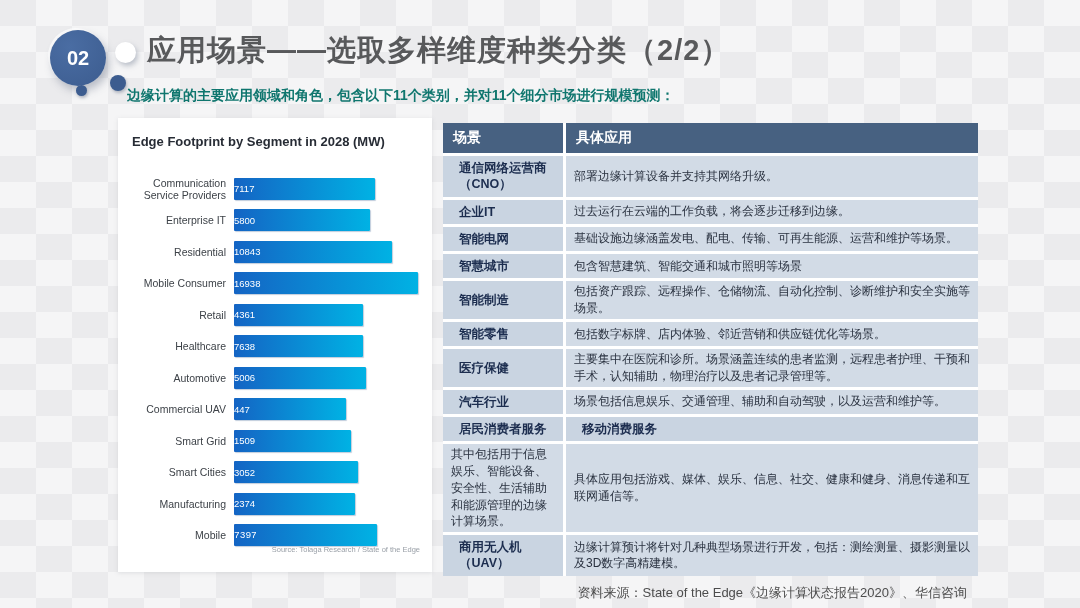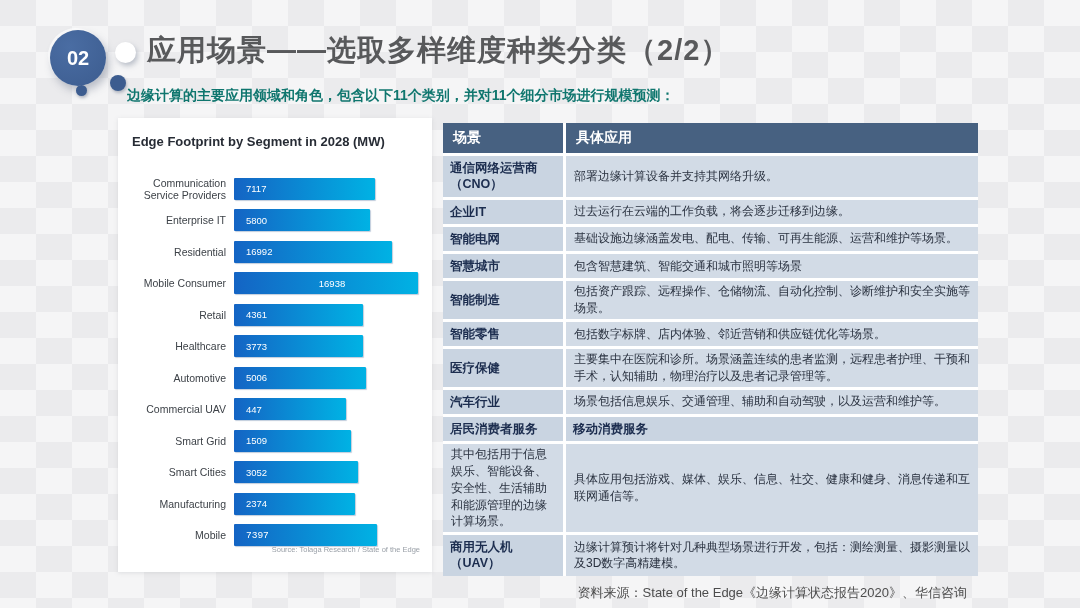--- a/index.html
+++ b/index.html
@@ -56,38 +56,38 @@
     width:110px; flex:0 0 110px; text-align:right; padding-right:8px;
     font-size:10.5px; color:#3d4248; line-height:1.15;
   }
   .ctrack { flex:1; }
   .cbar {
     height:22px; border-radius:1px;
     background:linear-gradient(90deg, var(--barstart,#1464c4), var(--barend,#00b2e4));
     display:flex; align-items:center;
     box-shadow:1px 1px 1px rgba(0,50,110,.25);
   }
-  .cval { color:#fff; font-size:9.5px; padding-left:12px; white-space:nowrap; }
+  .cval { color:#fff; font-size:9.5px; padding-left:0; white-space:nowrap; }
   .chart-source {
     position:absolute; right:12px; bottom:18px; font-size:7.5px; color:#9aa0a8;
   }
   
   .app-table {
     position:absolute; left:443px; top:123px; width:535px;
     display:grid; grid-template-columns:120px 1fr; gap:3px 3px;
     background:#fff;
   }
   .th {
     background:var(--headerbg,#476181); color:#fff; font-weight:bold; font-size:14px;
     padding:6px 10px; display:flex; align-items:center;
   }
   .cell { display:flex; align-items:center; }
   .cell-scene {
     background:var(--scenebg,#c9d4e1); color:#1c2d4f; font-weight:bold;
-    font-size:12.5px; padding:4px 2px 4px 7px; line-height:1.3;
+    font-size:12.5px; padding:4px 2px 4px 16px; line-height:1.3;
   }
   .cell-desc {
     background:var(--descbg,#d2dbe6); color:#2a3240;
     font-size:12px; padding:2px 8px; line-height:1.4;
   }
   
   .footer-source {
     position:absolute; right:113px; top:584px;
     font-size:13px; color:#4d4d4d; white-space:nowrap;
   }
@@ -120,45 +120,45 @@
         <div class="ctrack">
           <div class="cbar" style="width: 73.697%;">
             <div class="cval" style="display: inline;">5800</div>
           </div>
         </div>
       </div>
       <div class="crow">
         <div class="clabel">Residential</div>
         <div class="ctrack">
           <div class="cbar" style="width: 85.6063%;">
-            <div class="cval" style="display: inline;">16992</div>
+            <div class="cval" style="display: inline;">10843</div>
           </div>
         </div>
       </div>
       <div class="crow">
         <div class="clabel">Mobile Consumer</div>
         <div class="ctrack">
-          <div class="cbar" style="width: 100%; justify-content: center;">
+          <div class="cbar" style="width: 100%;">
             <div class="cval" style="display: inline;">16938</div>
           </div>
         </div>
       </div>
       <div class="crow">
         <div class="clabel">Retail</div>
         <div class="ctrack">
           <div class="cbar" style="width: 70.2987%;">
             <div class="cval" style="display: inline;">4361</div>
           </div>
         </div>
       </div>
       <div class="crow">
         <div class="clabel">Healthcare</div>
         <div class="ctrack">
           <div class="cbar" style="width: 69.9067%;">
-            <div class="cval" style="display: inline;">3773</div>
+            <div class="cval" style="display: inline;">7638</div>
           </div>
         </div>
       </div>
       <div class="crow">
         <div class="clabel">Automotive</div>
         <div class="ctrack">
           <div class="cbar" style="width: 71.8219%;">
             <div class="cval" style="display: inline;">5006</div>
           </div>
         </div>

